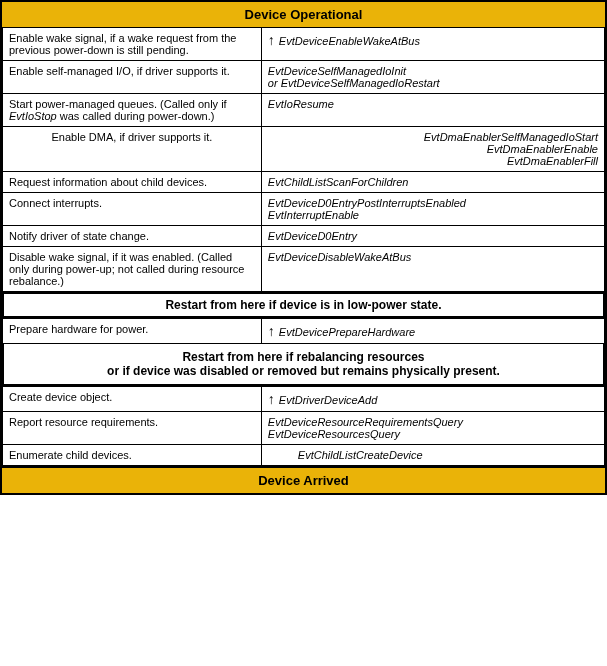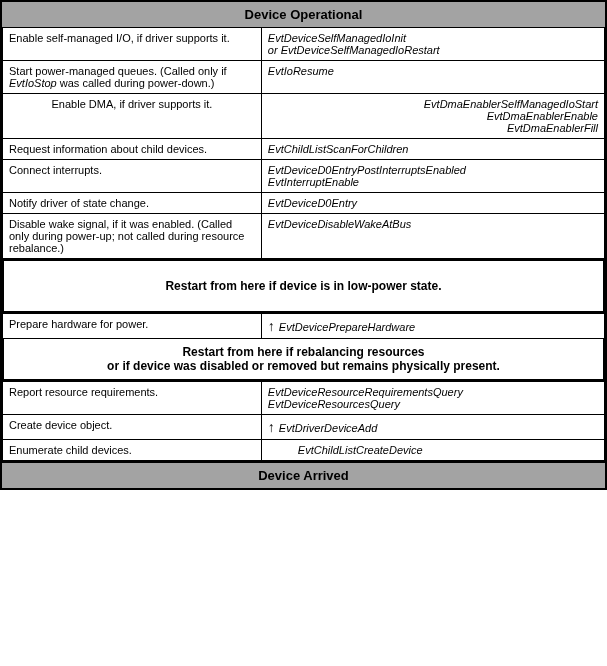--- a/index.html
+++ b/index.html
@@ -14,21 +14,21 @@
       width: 607px;
       border: 2px solid #000;
       background: #fff;
     }
     .section-header {
       text-align: center;
       font-weight: bold;
       font-size: 13px;
       padding: 5px 4px;
       border-bottom: 2px solid #000;
-      background: #a3a3a3;
+      background: #eab308;
     }
     .section-header.device-operational {
       border-bottom: none;
     }
     .section-header.device-arrived {
       border-top: 2px solid #000000;
       border-bottom: none;
     }
     table {
       width: 100%;
@@ -51,33 +51,37 @@
       margin-right: 4px;
       font-size: 14px;
       font-style: normal;
     }
     .restart-banner {
       background: #fff;
       border: 2px solid #000;
       text-align: center;
       font-weight: bold;
       font-size: 12px;
-      padding: 18px 4px;
+      padding: 4px 4px;
       margin: 0;
     }
   </style>
 </head>
 <body>
 
 <div class="outer-container">
 
   <div class="section-header device-operational">Device Operational</div>
 
   <table>
     <tbody id="top-tbody">
+        <tr>
+          <td style="width: 43%;">Enable wake signal, if a wake request from the previous power-down is still pending.</td>
+          <td style="width: 57%; font-style: italic;"><span class="arrow-up" style="font-style:normal;">↑</span>EvtDeviceEnableWakeAtBus</td>
+        </tr>
         <tr>
           <td style="width: 43%;">Enable self-managed I/O, if driver supports it.</td>
           <td style="width: 57%; font-style: italic;">EvtDeviceSelfManagedIoInit<br>or EvtDeviceSelfManagedIoRestart</td>
         </tr>
         <tr>
           <td style="width: 43%;">Start power-managed queues. (Called only if <em>EvtIoStop</em> was called during power-down.)</td>
           <td style="width: 57%; font-style: italic;">EvtIoResume</td>
         </tr>
         <tr>
           <td style="width: 43%; text-align: center;">Enable DMA, if driver supports it.</td>
@@ -111,26 +115,26 @@
           <td style="width: 57%; font-style: italic;"><span class="arrow-up" style="font-style:normal;">↑</span>EvtDevicePrepareHardware</td>
         </tr>
       </tbody>
   </table>
 
   <div class="restart-banner" style="font-size:12px; border-top:none; border-bottom:2px solid #000; padding:6px 4px;">Restart from here if rebalancing resources<br>or if device was disabled or removed but remains physically present.</div>
 
   <table>
     <tbody id="bottom-tbody">
         <tr>
+          <td style="width: 43%;">Create device object.</td>
+          <td style="width: 57%; font-style: italic;"><span class="arrow-up" style="font-style:normal;">↑</span>EvtDriverDeviceAdd</td>
+        </tr>
+        <tr>
           <td style="width: 43%;">Report resource requirements.</td>
           <td style="width: 57%; font-style: italic;">EvtDeviceResourceRequirementsQuery<br>EvtDeviceResourcesQuery</td>
-        </tr>
-        <tr>
-          <td style="width: 43%;">Create device object.</td>
-          <td style="width: 57%; font-style: italic;"><span class="arrow-up" style="font-style:normal;">↑</span>EvtDriverDeviceAdd</td>
         </tr>
         <tr>
           <td style="width: 43%;">Enumerate child devices.</td>
           <td style="width: 57%; font-style: italic; padding-left: 36px;">EvtChildListCreateDevice</td>
         </tr>
       </tbody>
   </table>
 
   <div class="section-header device-arrived">Device Arrived</div>
 

